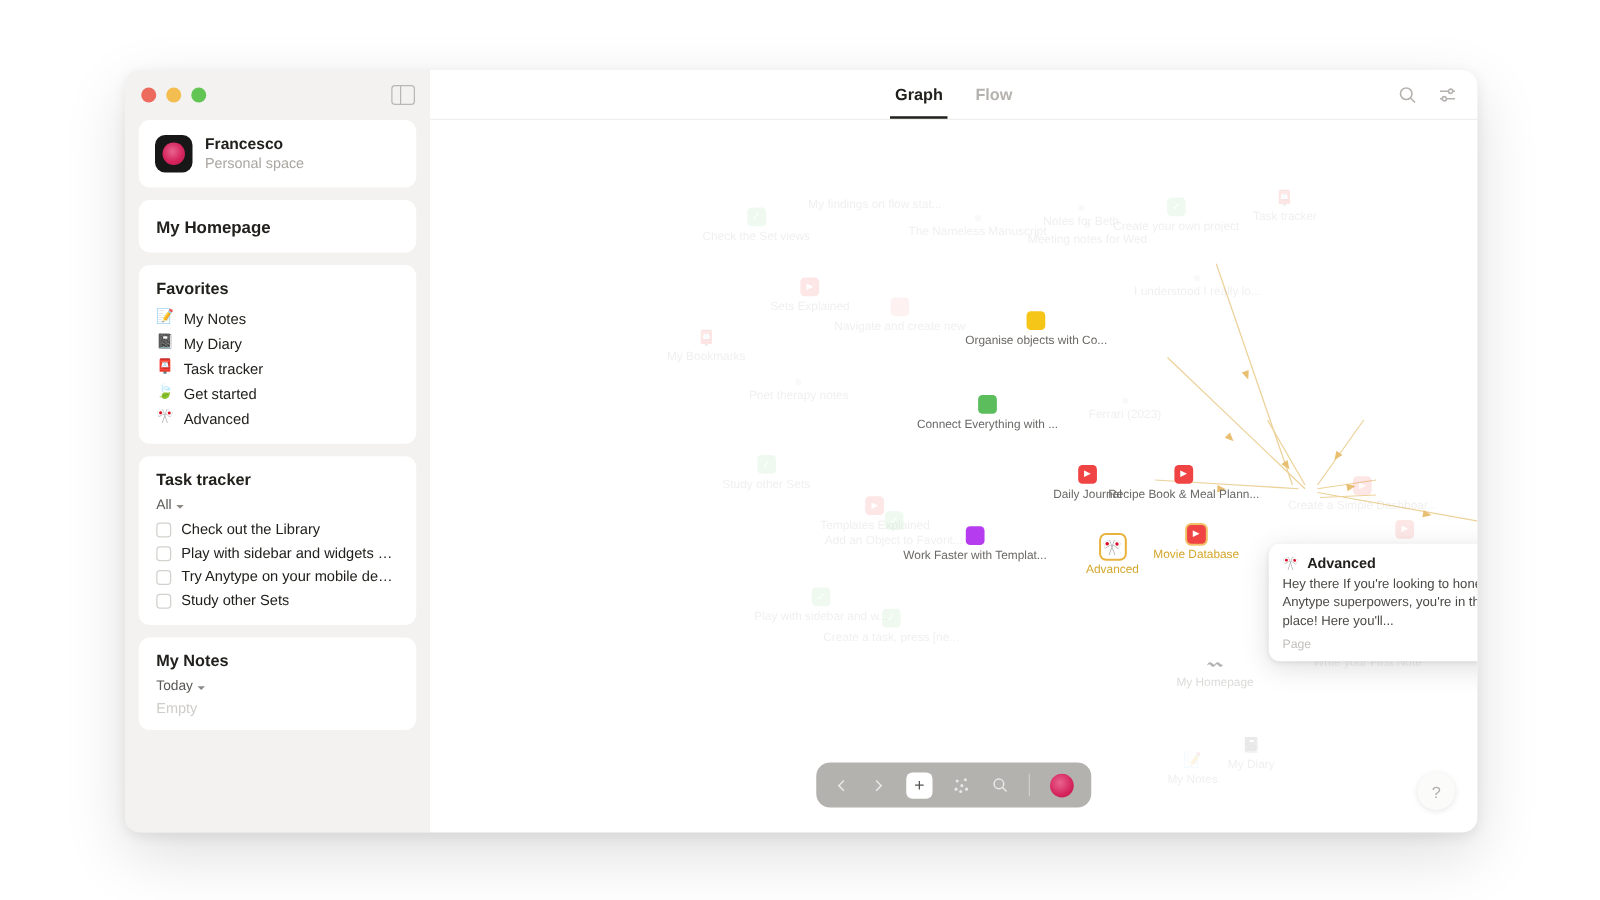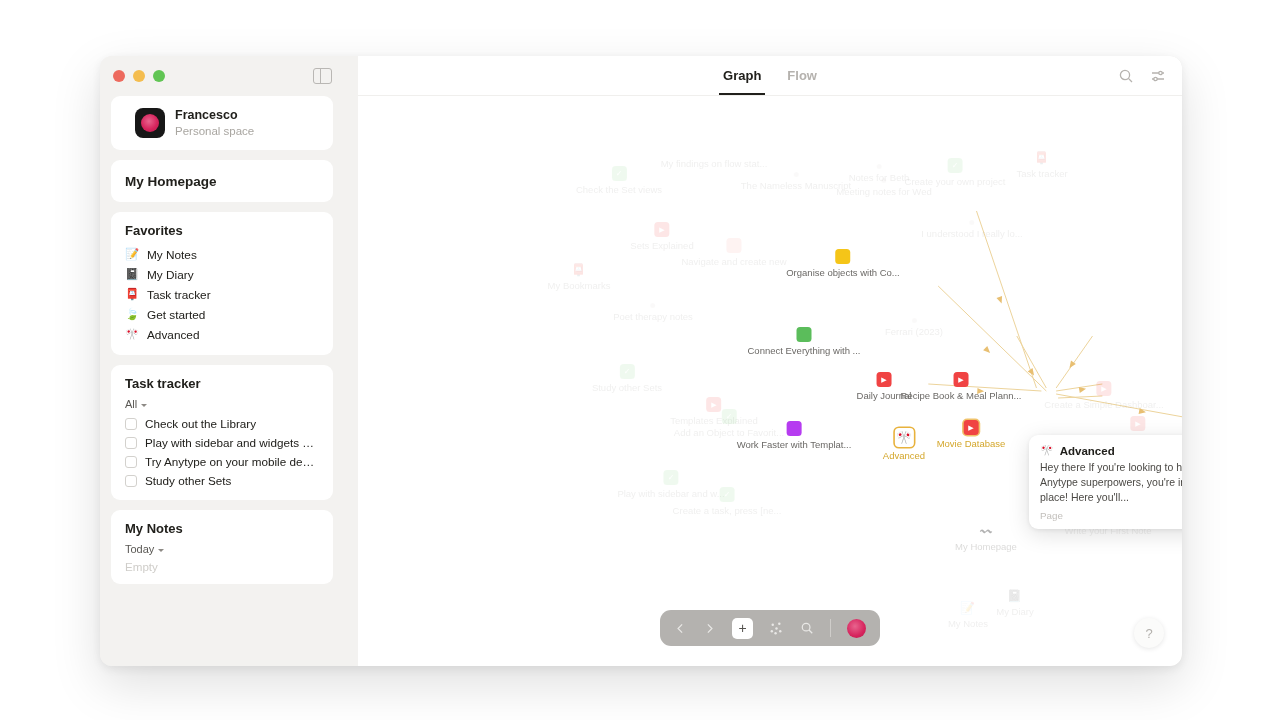--- a/index.html
+++ b/index.html
@@ -57,21 +57,21 @@
     border-radius: 9px;
     margin: 0 11px 10px 11px;
     padding: 10px 0;
   }
   #scroll-area {
     position: absolute;
     top: 40px; left: 0; right: 0; bottom: 0;
     overflow: hidden;
   }
 
-  .acct { display: flex; align-items: center; padding: 2px 24px; }
+  .acct { display: flex; align-items: center; padding: 2px 13px; }
   #avatar {
     width: 30px; height: 30px; border-radius: 8px;
     background: #171717;
     display: flex; align-items: center; justify-content: center;
     flex: 0 0 30px;
   }
   #avatar i {
     display: block; width: 18px; height: 18px; border-radius: 50%;
     background: radial-gradient(circle at 44% 40%, #e8648e 0%, #d6245d 55%, #b8184a 100%);
   }
@@ -113,21 +113,20 @@
     overflow: hidden; text-overflow: ellipsis; }
 
   .empty { font-size: 11.6px; color: #cfcdc9; padding: 1px 14px; }
 
   
   #main {
     flex: 1; position: relative;
     background: #ffffff;
     border-radius: 0 12px 12px 0;
     overflow: hidden;
-    margin-left: 14px;
   }
   #topbar {
     height: 40px; position: relative;
     display: flex; align-items: center; justify-content: center;
     border-bottom: 1px solid #f0efed;
   }
   #tabs { display: flex; gap: 26px; height: 100%; align-items: center; }
   .tab {
     font-size: 13px; color: #b5b2ae; font-weight: bold;
     position: relative; height: 100%;
@@ -413,21 +412,21 @@
             <div class="cap">Organise objects with Co...</div>
           </div>
           <div class="node dim" style="left: 295px; top: 207px;">
             <div class="glyph dot"></div>
             <div class="cap">Poet therapy notes</div>
           </div>
           <div class="node dim" style="left: 556px; top: 222px;">
             <div class="glyph dot"></div>
             <div class="cap">Ferrari (2023)</div>
           </div>
-          <div class="node lit" style="left: 446px; top: 231px;">
+          <div class="node lit" style="left: 446px; top: 220px;">
             <div class="glyph box-green"></div>
             <div class="cap">Connect Everything with ...</div>
           </div>
           <div class="node dim" style="left: 269px; top: 268px;">
             <div class="glyph chk">✓</div>
             <div class="cap">Study other Sets</div>
           </div>
           <div class="node lit" style="left: 526px; top: 276px;">
             <div class="glyph yt">▶</div>
             <div class="cap">Daily Journal</div>

